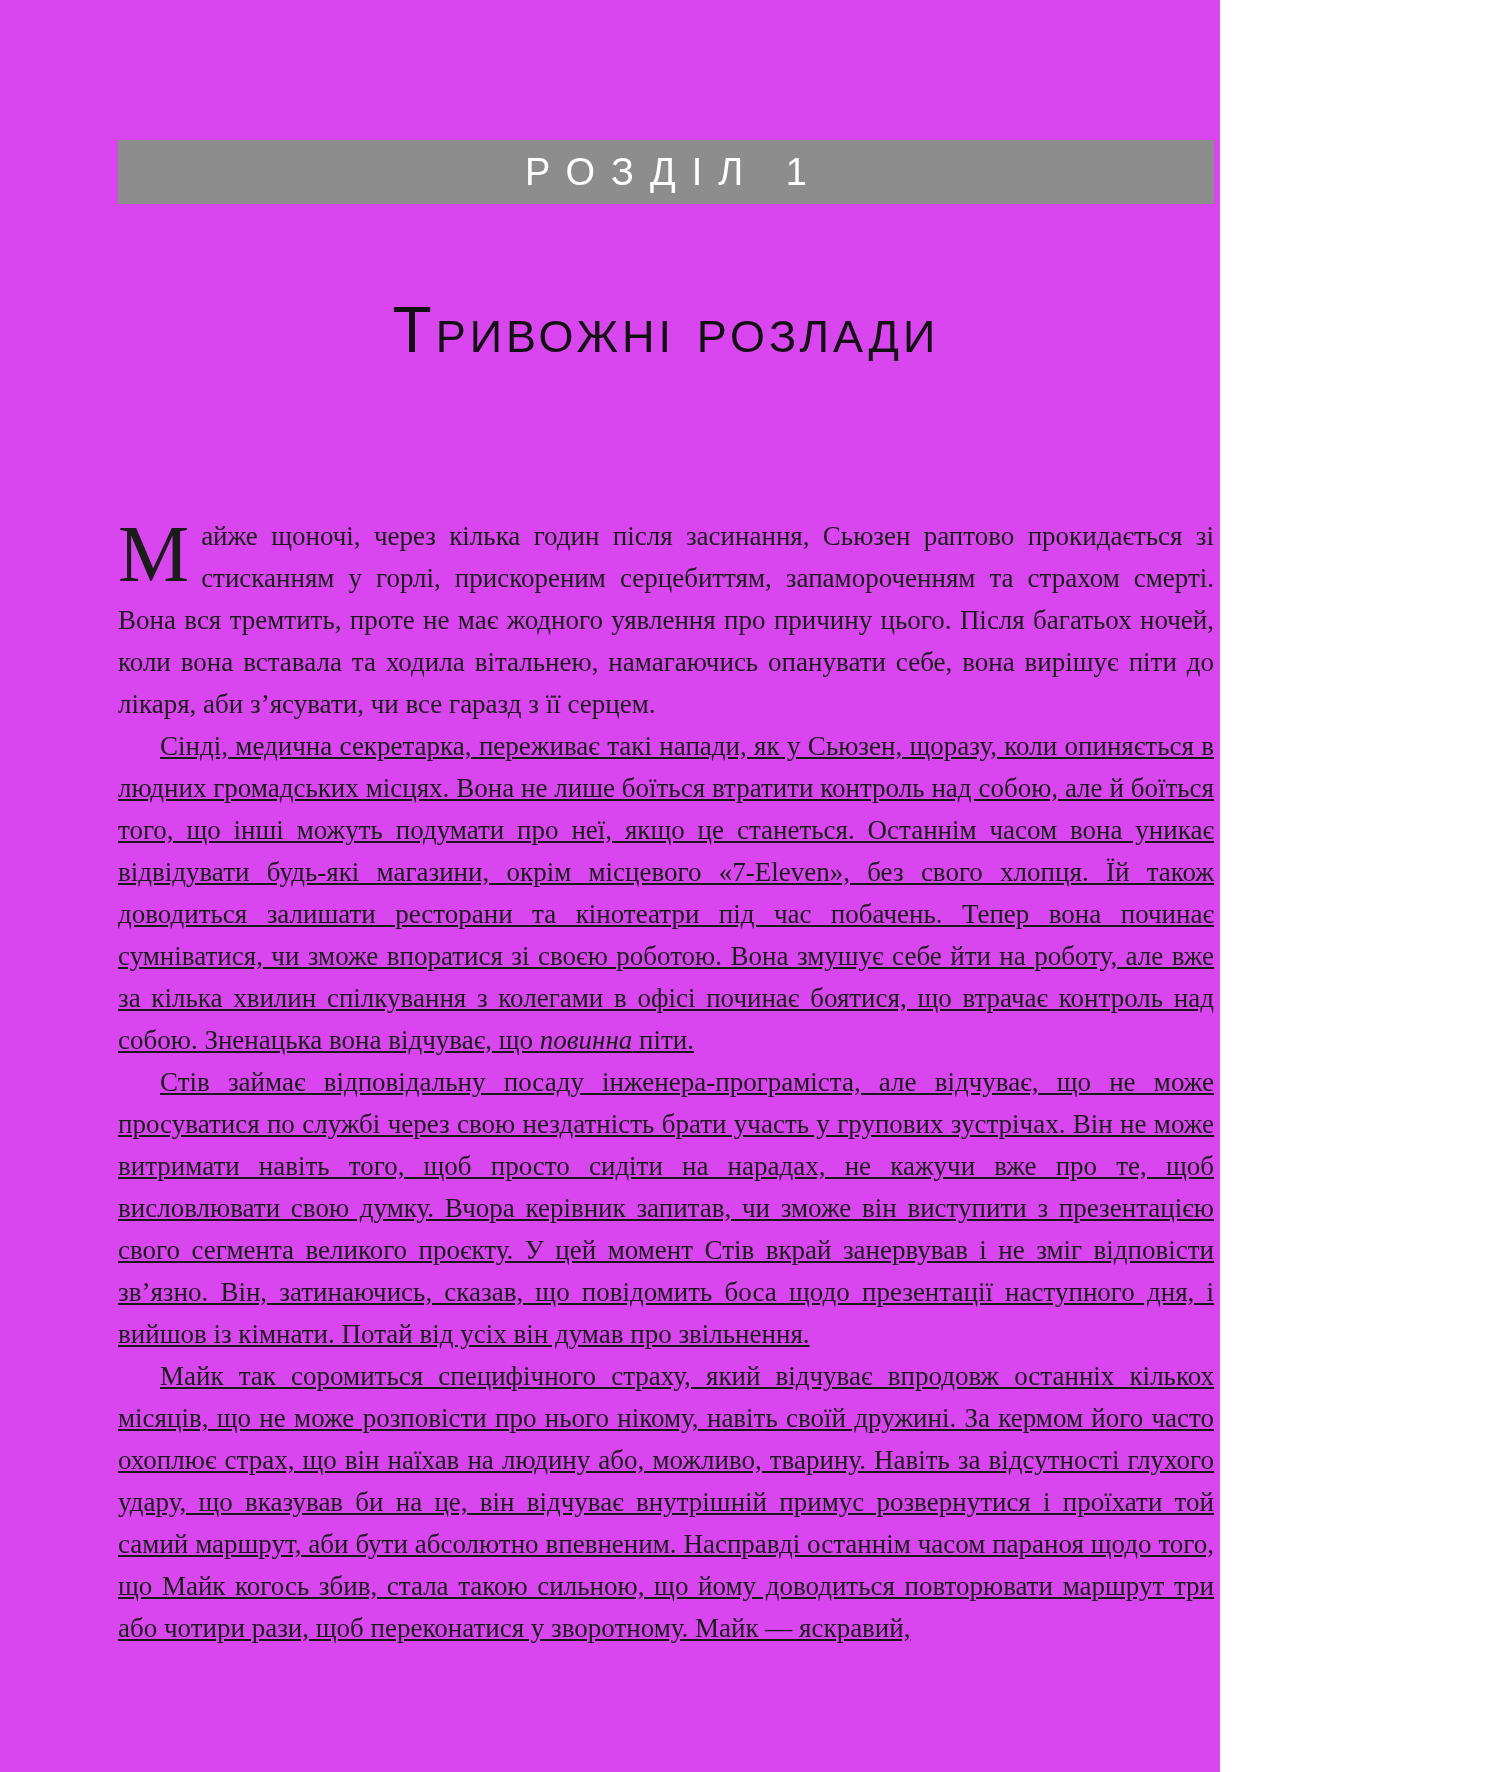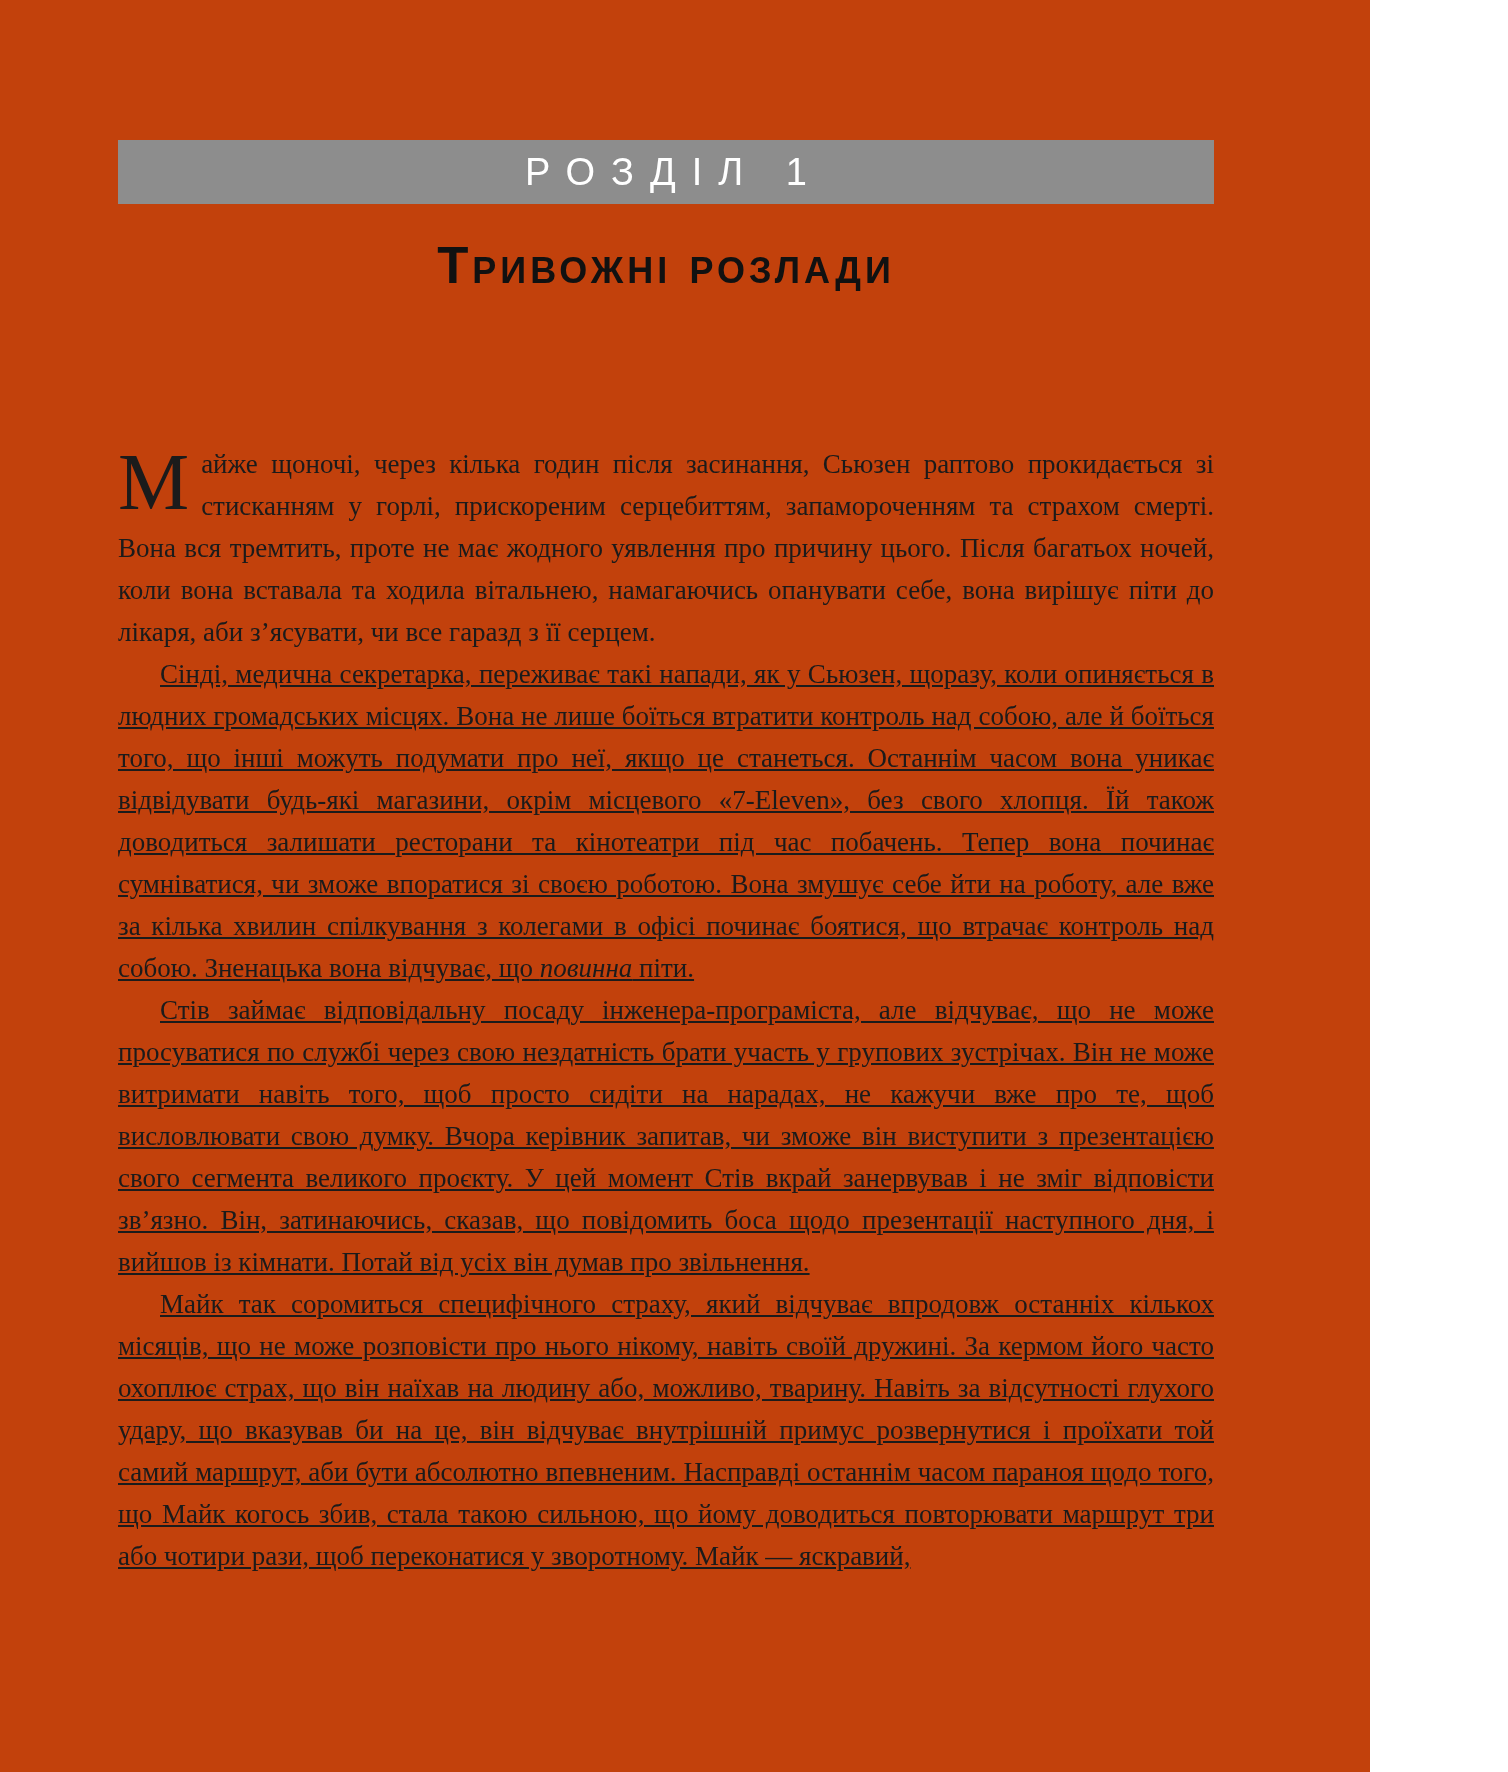--- a/index.html
+++ b/index.html
@@ -1,21 +1,21 @@
 <!DOCTYPE html>
 <html lang="uk"><head>
 <meta charset="utf-8">
 <style>
   * { margin: 0; padding: 0; box-sizing: border-box; }
   html, body { background: #ffffff; }
   .page {
     position: relative;
-    width: 1370px;
+    width: 1220px;
     height: 1772px;
-    background: #c2410c;
+    background: #d946ef;
     font-family: "Liberation Serif", serif;
     color: #1b1b1b;
     overflow: hidden;
   }
   .content-column {
     position: absolute;
     left: 118px;
     top: 140px;
     width: 1096px;
   }
@@ -28,26 +28,26 @@
     font-size: 38px;
     font-weight: normal;
     letter-spacing: 16px;
     text-indent: 16px; 
     display: flex;
     align-items: center;
     justify-content: center;
     text-transform: uppercase;
   }
   .chapter-title {
-    margin-top: 32px;
+    margin-top: 89px;
     text-align: center;
     font-family: "Liberation Sans", sans-serif;
-    font-weight: bold;
+    font-weight: normal;
     font-variant: small-caps;
-    font-size: 51px;
+    font-size: 64px;
     letter-spacing: 4px;
     color: #111111;
   }
   .body-text {
     margin-top: 148px;
     font-size: 27px;
     line-height: 42px;
     text-align: justify;
     color: #1b1b1b;
   }

